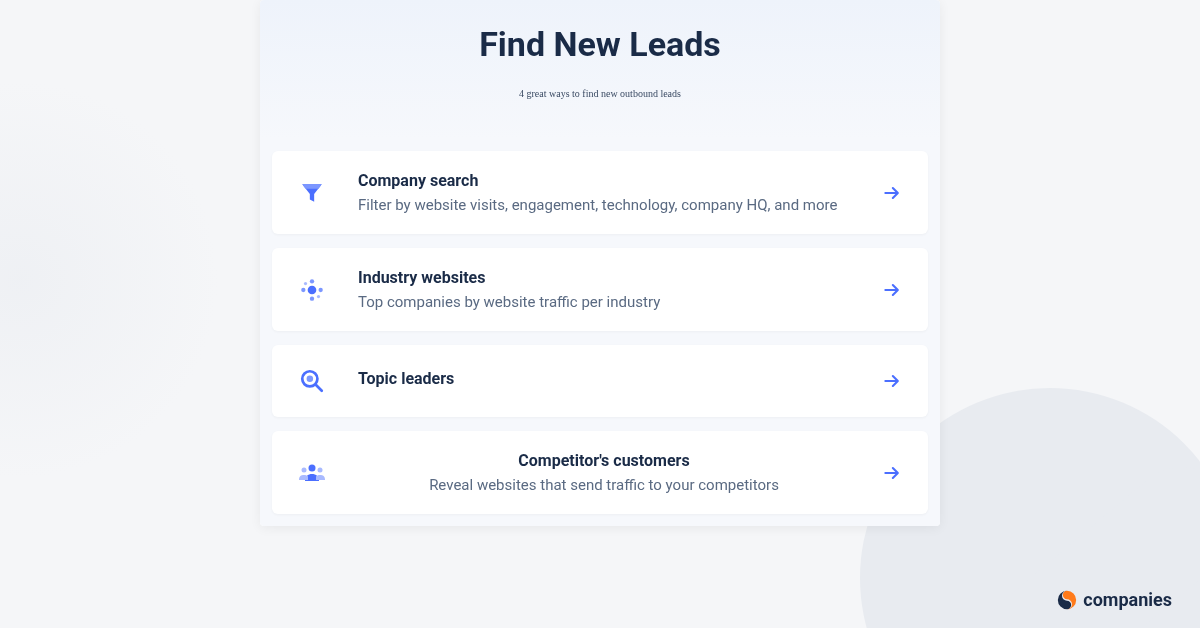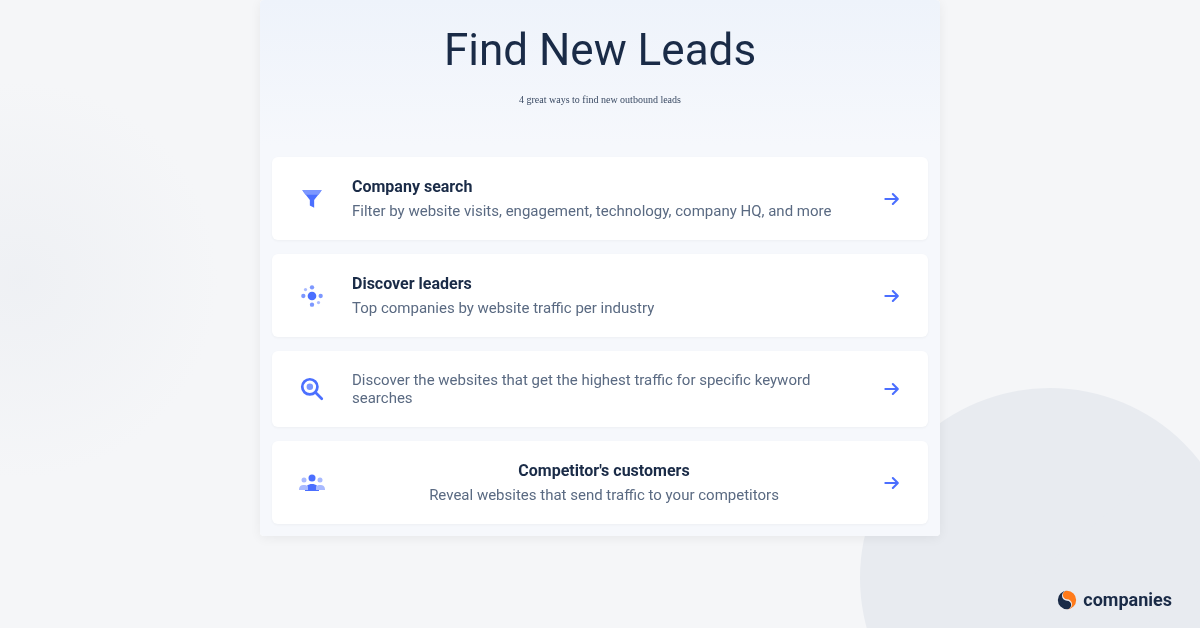--- a/index.html
+++ b/index.html
@@ -52,43 +52,43 @@
       z-index: 2;
       border-radius: 4px;
       overflow: hidden;
     }
     .header-section {
       background: linear-gradient(180deg, #eef3fb 0%, #f6f8fc 100%);
       padding: 24px 30px 40px;
       text-align: center;
     }
     .page-title {
-      font-size: 44px;
-      font-weight: 400;
+      font-size: 34px;
+      font-weight: 700;
       color: #1a2b47;
-      margin-bottom: 18px;
+      margin-bottom: 24px;
     }
     .page-subtitle {
       font-size: 10px;
       color: #3a4a63;
       font-weight: 400;
       font-family: Liberation Serif, serif;
     }
     .options-list {
       padding: 12px;
       background: #f6f8fc;
     }
     .option-card {
       background: #fff;
       border-radius: 6px;
       padding: 20px 24px;
       margin-bottom: 14px;
       display: flex;
       align-items: center;
-      gap: 24px;
+      gap: 30px;
       box-shadow: 0 1px 3px rgba(0,0,0,0.04);
       cursor: pointer;
     }
     .option-card:last-child { margin-bottom: 0; text-align: center; }
     .option-icon {
       width: 32px;
       height: 32px;
       display: flex;
       align-items: center;
       justify-content: center;
@@ -173,41 +173,41 @@
           <circle cx="12" cy="12" r="4" fill="#4b6fff"></circle>
           <circle cx="4" cy="12" r="2" fill="#7c97ff"></circle>
           <circle cx="20" cy="12" r="2" fill="#7c97ff"></circle>
           <circle cx="12" cy="4" r="2" fill="#7c97ff"></circle>
           <circle cx="12" cy="20" r="2" fill="#7c97ff"></circle>
           <circle cx="6" cy="6" r="1.5" fill="#a9baff"></circle>
           <circle cx="18" cy="18" r="1.5" fill="#a9baff"></circle>
         </svg>
       </div>
       <div class="option-content">
-        <div class="option-title">Discover leaders</div>
+        <div class="option-title">Industry websites</div>
         <div class="option-desc">Top companies by website traffic per industry</div>
       </div>
       <div class="option-arrow">
         <svg width="20" height="20" viewBox="0 0 24 24" fill="none" stroke="#4b6fff" stroke-width="2.5" stroke-linecap="round" stroke-linejoin="round">
           <line x1="4" y1="12" x2="18" y2="12"></line>
           <polyline points="13 6 19 12 13 18"></polyline>
         </svg>
       </div>
     </div>
 
     <div class="option-card">
       <div class="option-icon">
         <svg width="26" height="26" viewBox="0 0 24 24" fill="none">
           <circle cx="10" cy="10" r="7" stroke="#4b6fff" stroke-width="2.5" fill="none"></circle>
           <circle cx="10" cy="10" r="3" fill="#7c97ff"></circle>
           <line x1="15.5" y1="15.5" x2="21" y2="21" stroke="#4b6fff" stroke-width="2.5" stroke-linecap="round"></line>
         </svg>
       </div>
       <div class="option-content">
-        <div class="option-desc">Discover the websites that get the highest traffic for specific keyword searches</div>
+        <div class="option-title">Topic leaders</div>
       </div>
       <div class="option-arrow">
         <svg width="20" height="20" viewBox="0 0 24 24" fill="none" stroke="#4b6fff" stroke-width="2.5" stroke-linecap="round" stroke-linejoin="round">
           <line x1="4" y1="12" x2="18" y2="12"></line>
           <polyline points="13 6 19 12 13 18"></polyline>
         </svg>
       </div>
     </div>
 
     <div class="option-card">

